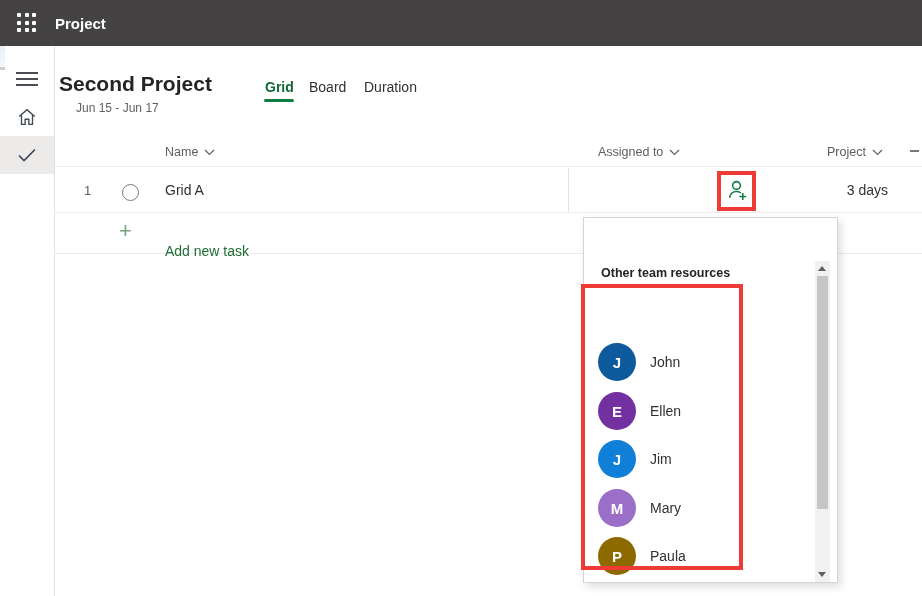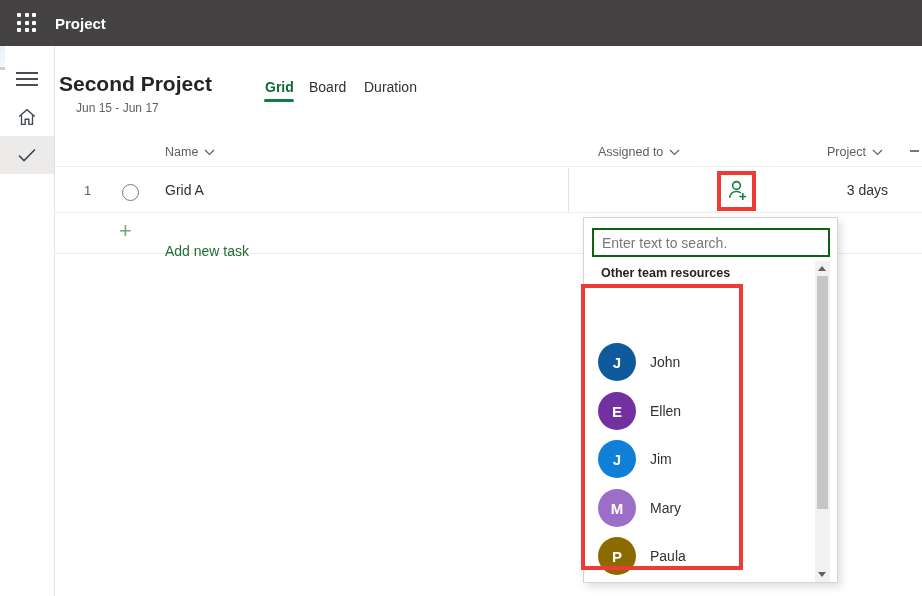--- a/index.html
+++ b/index.html
@@ -177,21 +177,20 @@
   </svg>
 </div>
 <div class="abs red-box icon-box"></div>
 
 <div class="abs duration-val">3 days</div>
 
 <div class="abs addrow-plus">+</div>
 <div class="abs addrow-label">Add new task</div>
 
 <div class="abs flyout">
-  <input type="text" placeholder="Enter text to search." style="">
   <div class="abs group-label">Other team resources</div>
 
   <div class="person" style="position:absolute; top:122px">
     <span class="avatar" style="background-color: rgb(14, 90, 157);">
         <span>J</span>
       </span>
     <span class="pname">John</span>
   </div>
   <div class="person" style="position:absolute; top:171px">
     <span class="avatar" style="background-color: rgb(115, 48, 160);">

